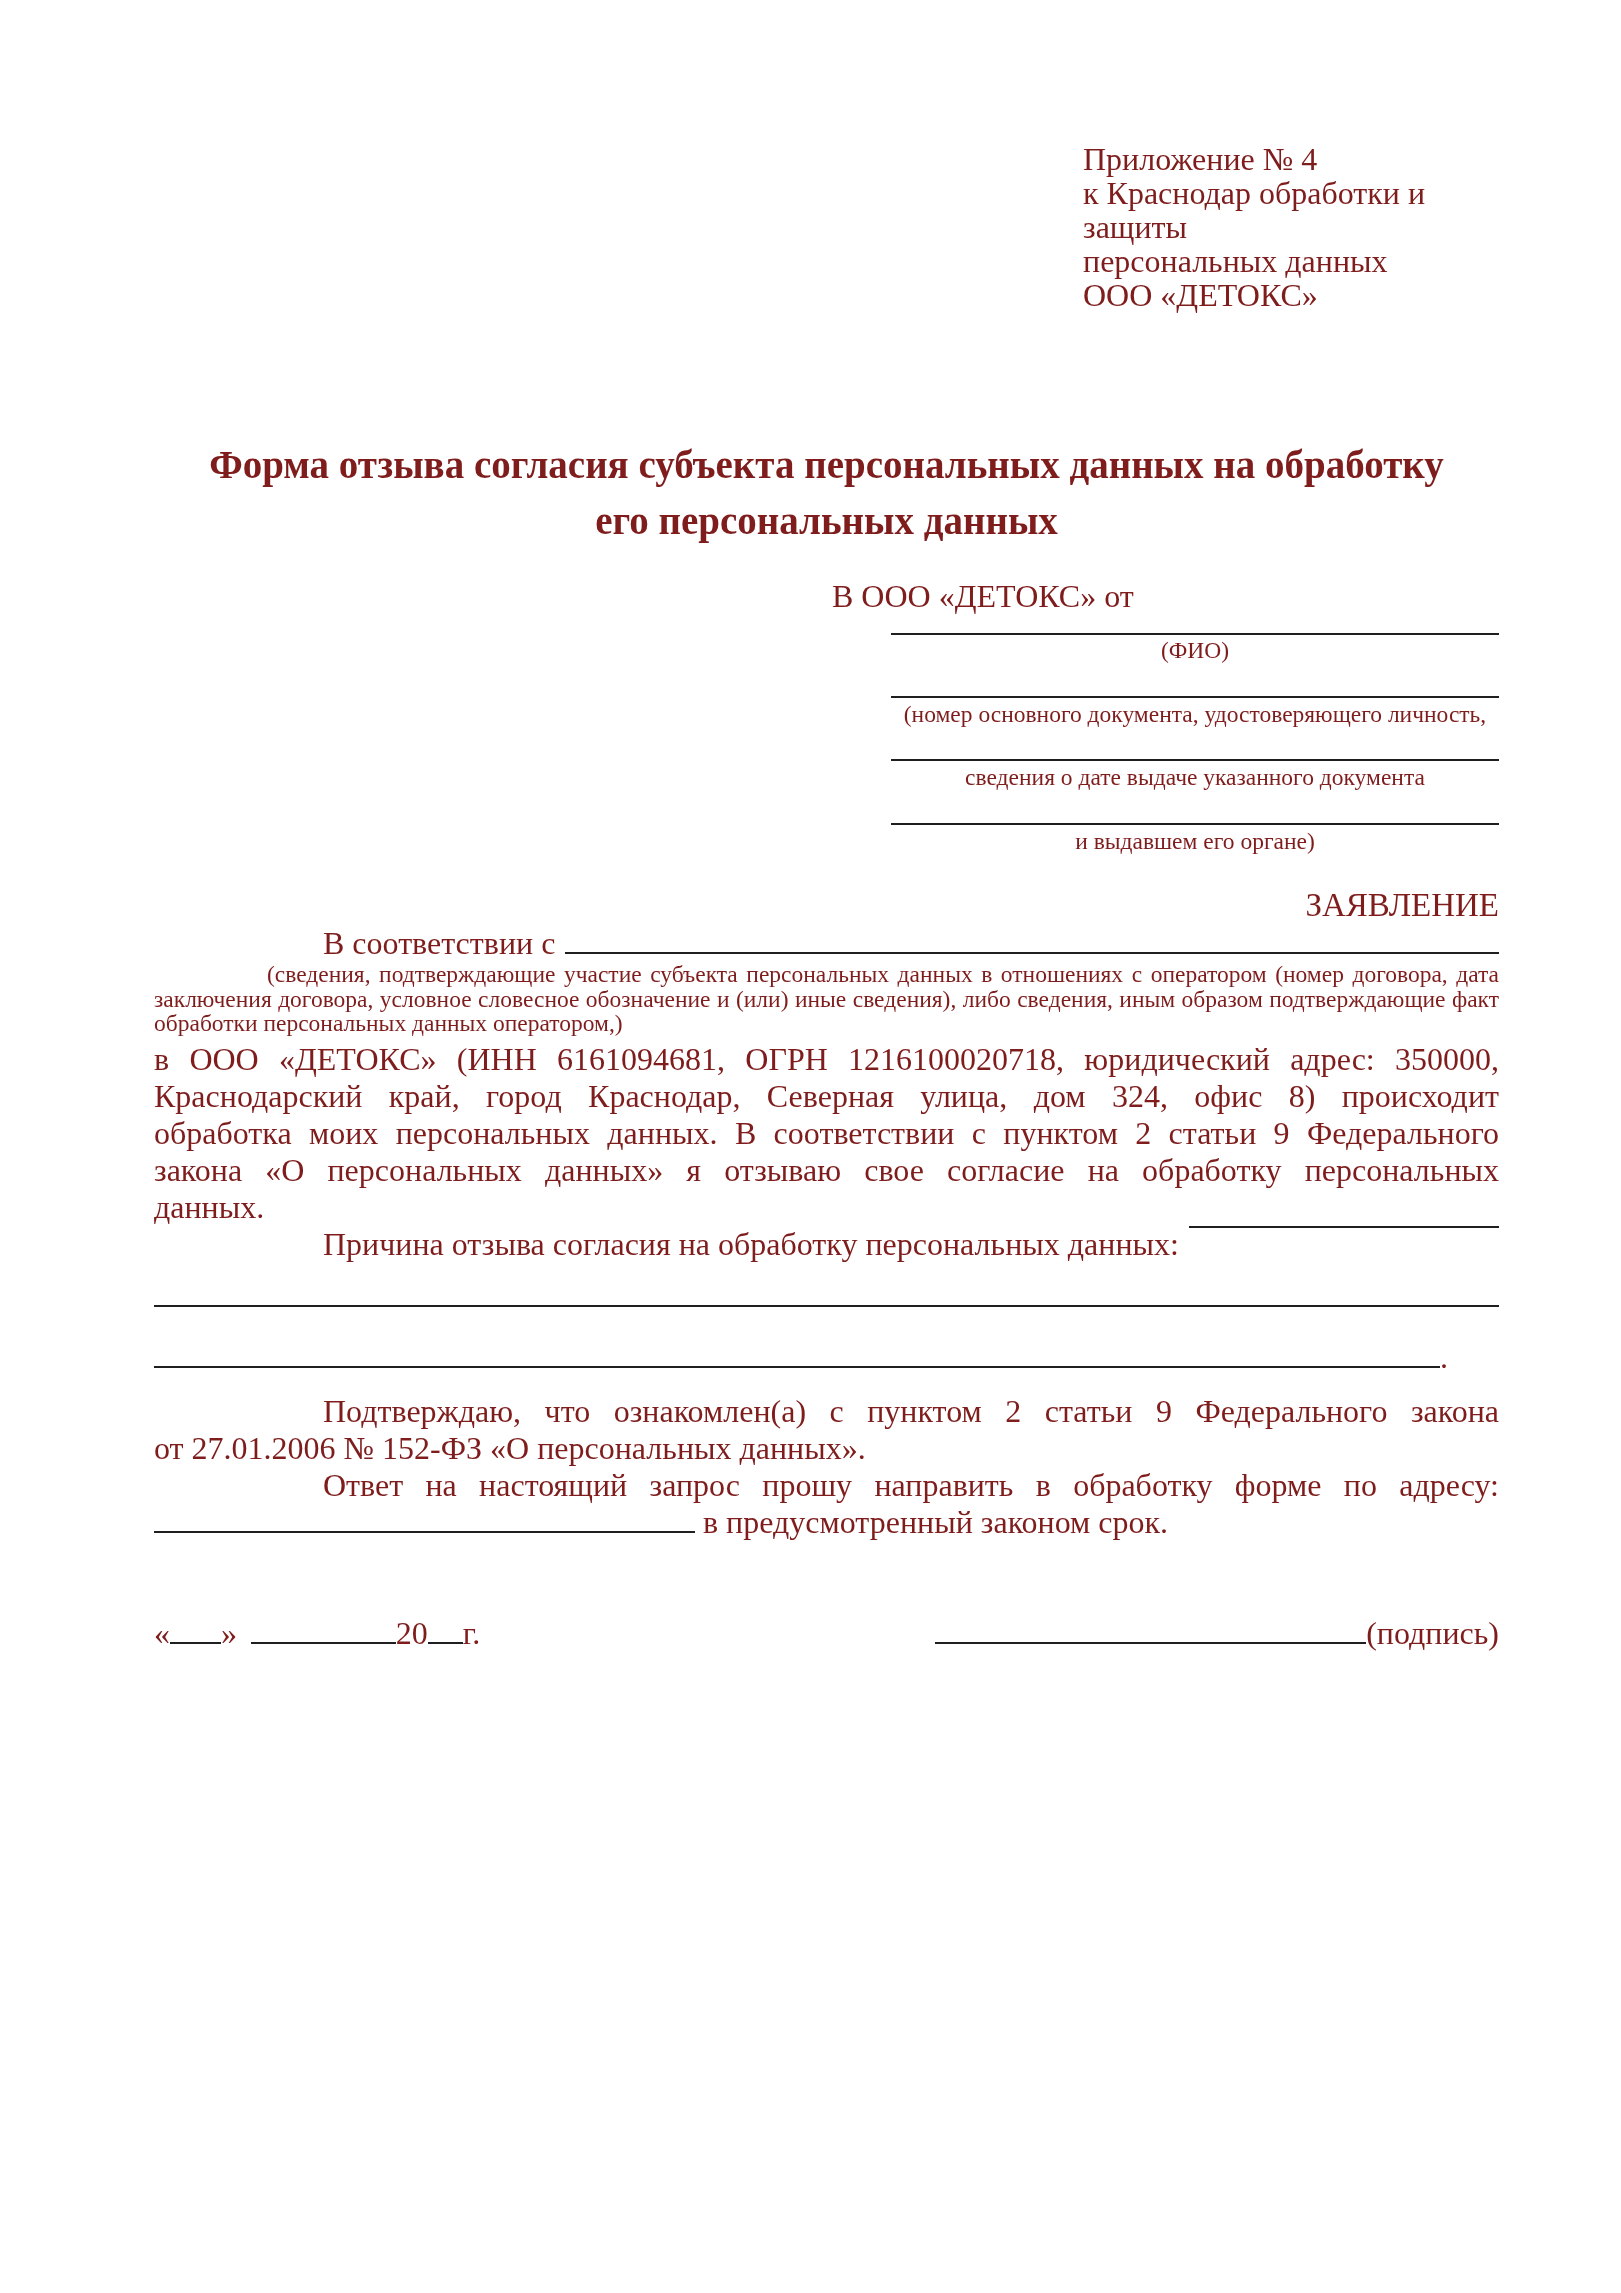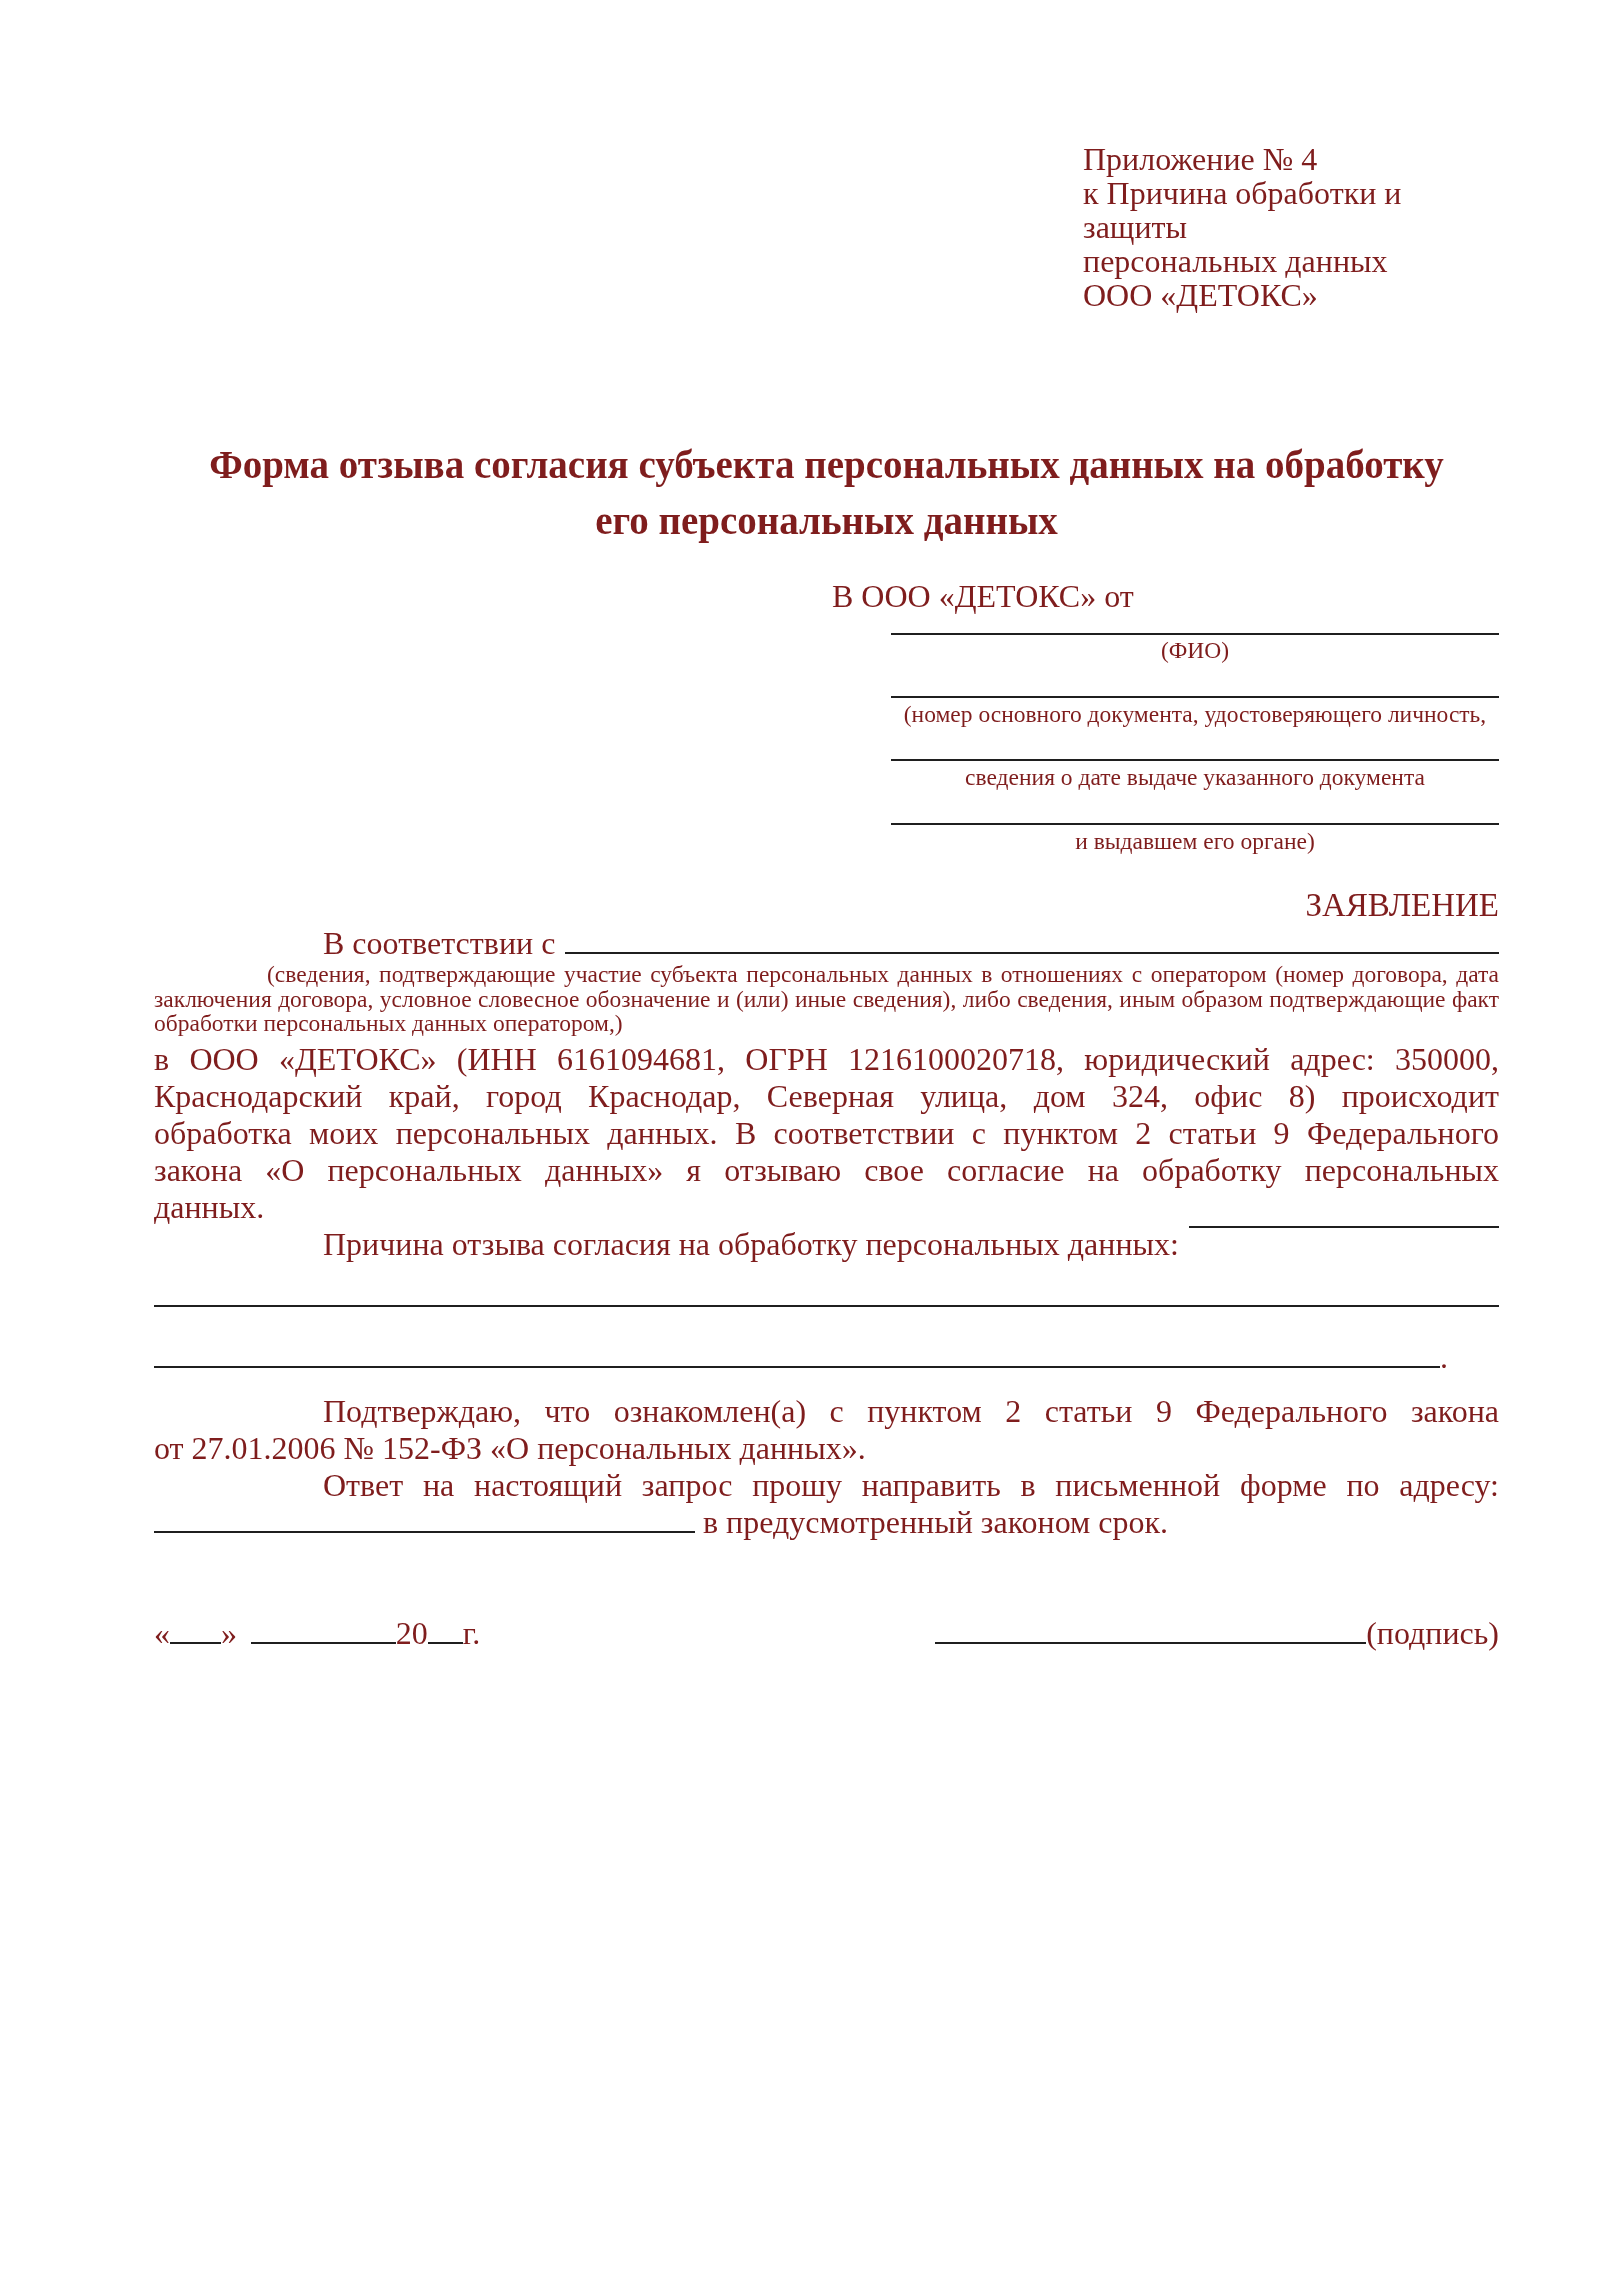--- a/index.html
+++ b/index.html
@@ -50,21 +50,21 @@
   .ml14{margin-left:13.7px;}
   .fgroup{white-space:nowrap;}
 </style>
 </head>
 <body>
 
 <div class="page">
 
   <div class="appendix">
     <div>Приложение № 4</div>
-    <div>к Причина обработки и защиты</div>
+    <div>к Краснодар обработки и защиты</div>
     <div>персональных данных</div>
     <div>ООО «ДЕТОКС»</div>
   </div>
 
   <div class="doc-title">
     <div>Форма отзыва согласия субъекта персональных данных на обработку</div>
     <div>его персональных данных</div>
   </div>
 
   <div class="recipient">
@@ -110,21 +110,21 @@
   </div>
   <div class="rule-full"></div>
   <div class="rule-dot">
     <span class="line"></span>
     <span>.</span>
   </div>
 
   <div class="confirm-1">Подтверждаю, что ознакомлен(а) с пунктом 2 статьи 9 Федерального закона</div>
   <div>от 27.01.2006 № 152-ФЗ «О персональных данных».</div>
 
-  <div class="response-1">Ответ на настоящий запрос прошу направить в письменной форме по адресу:</div>
+  <div class="response-1">Ответ на настоящий запрос прошу направить в обработку форме по адресу:</div>
   <div class="response-2">
     <span class="u-addr"></span>
     <span>в предусмотренный законом срок.</span>
   </div>
 
   <div class="footer">
     <div class="fgroup">
       <span>«</span><span class="u w52"></span><span>»</span><span class="u w148 ml14"></span><span>20</span><span class="u w36"></span><span>г.</span>
     </div>
     <div class="fgroup">

